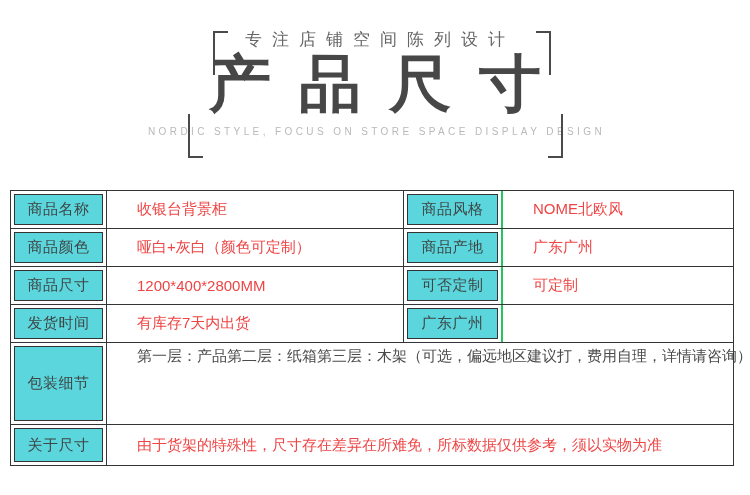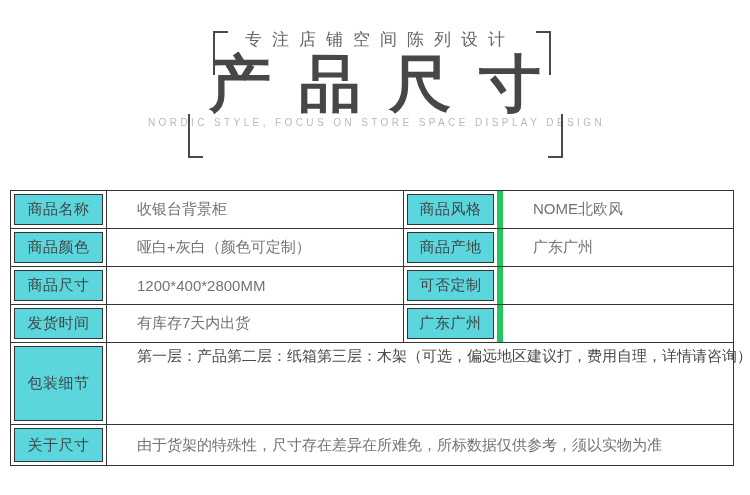--- a/index.html
+++ b/index.html
@@ -26,20 +26,21 @@
   .title {
     text-align: center;
     font-size: 62px;
     line-height: 66px;
     font-weight: 700;
     letter-spacing: 28px;
     padding-left: 28px;
     color: #474747;
   }
   .subtitle {
+    margin-top: 9px;
     text-align: center;
     font-size: 10px;
     letter-spacing: 3.4px;
     padding-left: 3px;
     color: #b9b9b9;
     font-weight: 400;
   }
   .bracket { position: absolute; width: 15px; height: 44px; }
   .bracket.tl { left: 213px; top: 31px;  border-top: 2px solid #4a4a4a; border-left: 2px solid #4a4a4a; }
   .bracket.tr { left: 536px; top: 31px;  border-top: 2px solid #4a4a4a; border-right: 2px solid #4a4a4a; }
@@ -61,39 +62,39 @@
   .row.sizenote { height: 40px; }
 
   .label-cell {
     width: 96px; flex: 0 0 96px;
     border-right: 1px solid #343434;
     padding: 3px;
     display: flex;
   }
   .label-cell-2 {
     width: 99px; flex: 0 0 99px;
-    border-right: 6px solid #22c55e;
+    border-right: 2px solid #22c55e;
     padding: 3px;
     display: flex;
   }
   .label-box {
     flex: 1;
     background: var(--accent, #5bd6dc);
     border: 1px solid #343434;
     display: flex; align-items: center; justify-content: center;
     font-size: 15px;
     color: #3e4747;
     letter-spacing: 0.5px;
     white-space: nowrap;
   }
   .value-cell {
     display: flex; align-items: center;
     padding-left: 30px;
     font-size: 15px;
-    color: #737373;
+    color: #ef4444;
     white-space: nowrap;
     overflow: hidden;
   }
   .value-1 { width: 297px; flex: 0 0 297px; border-right: 1px solid #343434; }
   .value-2 { flex: 1; }
   .value-full { flex: 1; }
   .value-lines {
     flex: 1;
     display: flex; flex-direction: row; justify-content: center;
     padding-left: 30px;
@@ -142,20 +143,21 @@
     </div>
 
     <div class="row paired">
       <div class="label-cell">
         <div class="label-box">商品尺寸</div>
       </div>
       <div class="value-cell value-1">1200*400*2800MM</div>
       <div class="label-cell-2">
         <div class="label-box">可否定制</div>
       </div>
+      <div class="value-cell value-2">可定制</div>
     </div>
 
     <div class="row paired">
       <div class="label-cell">
         <div class="label-box">发货时间</div>
       </div>
       <div class="value-cell value-1">有库存7天内出货</div>
       <div class="label-cell-2">
         <div class="label-box">广东广州</div>
       </div>

